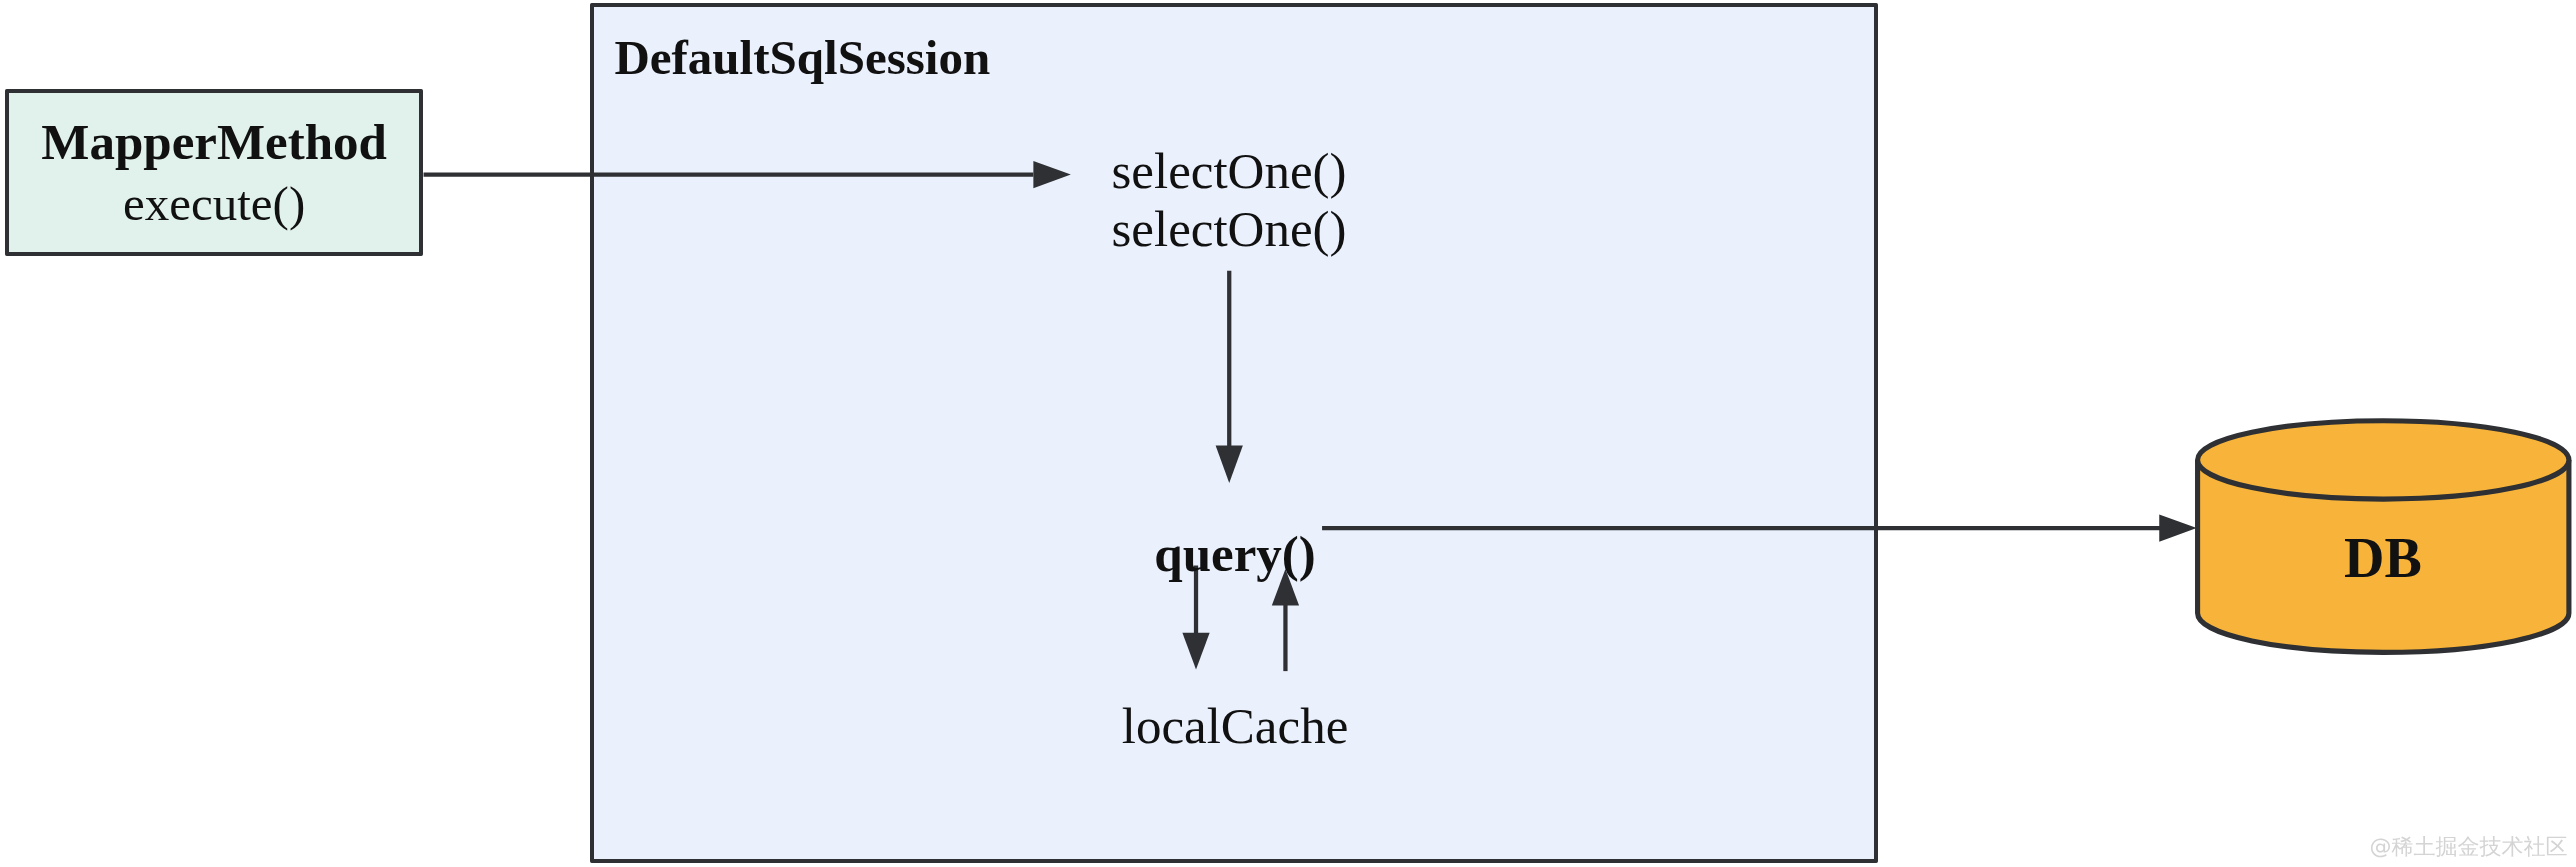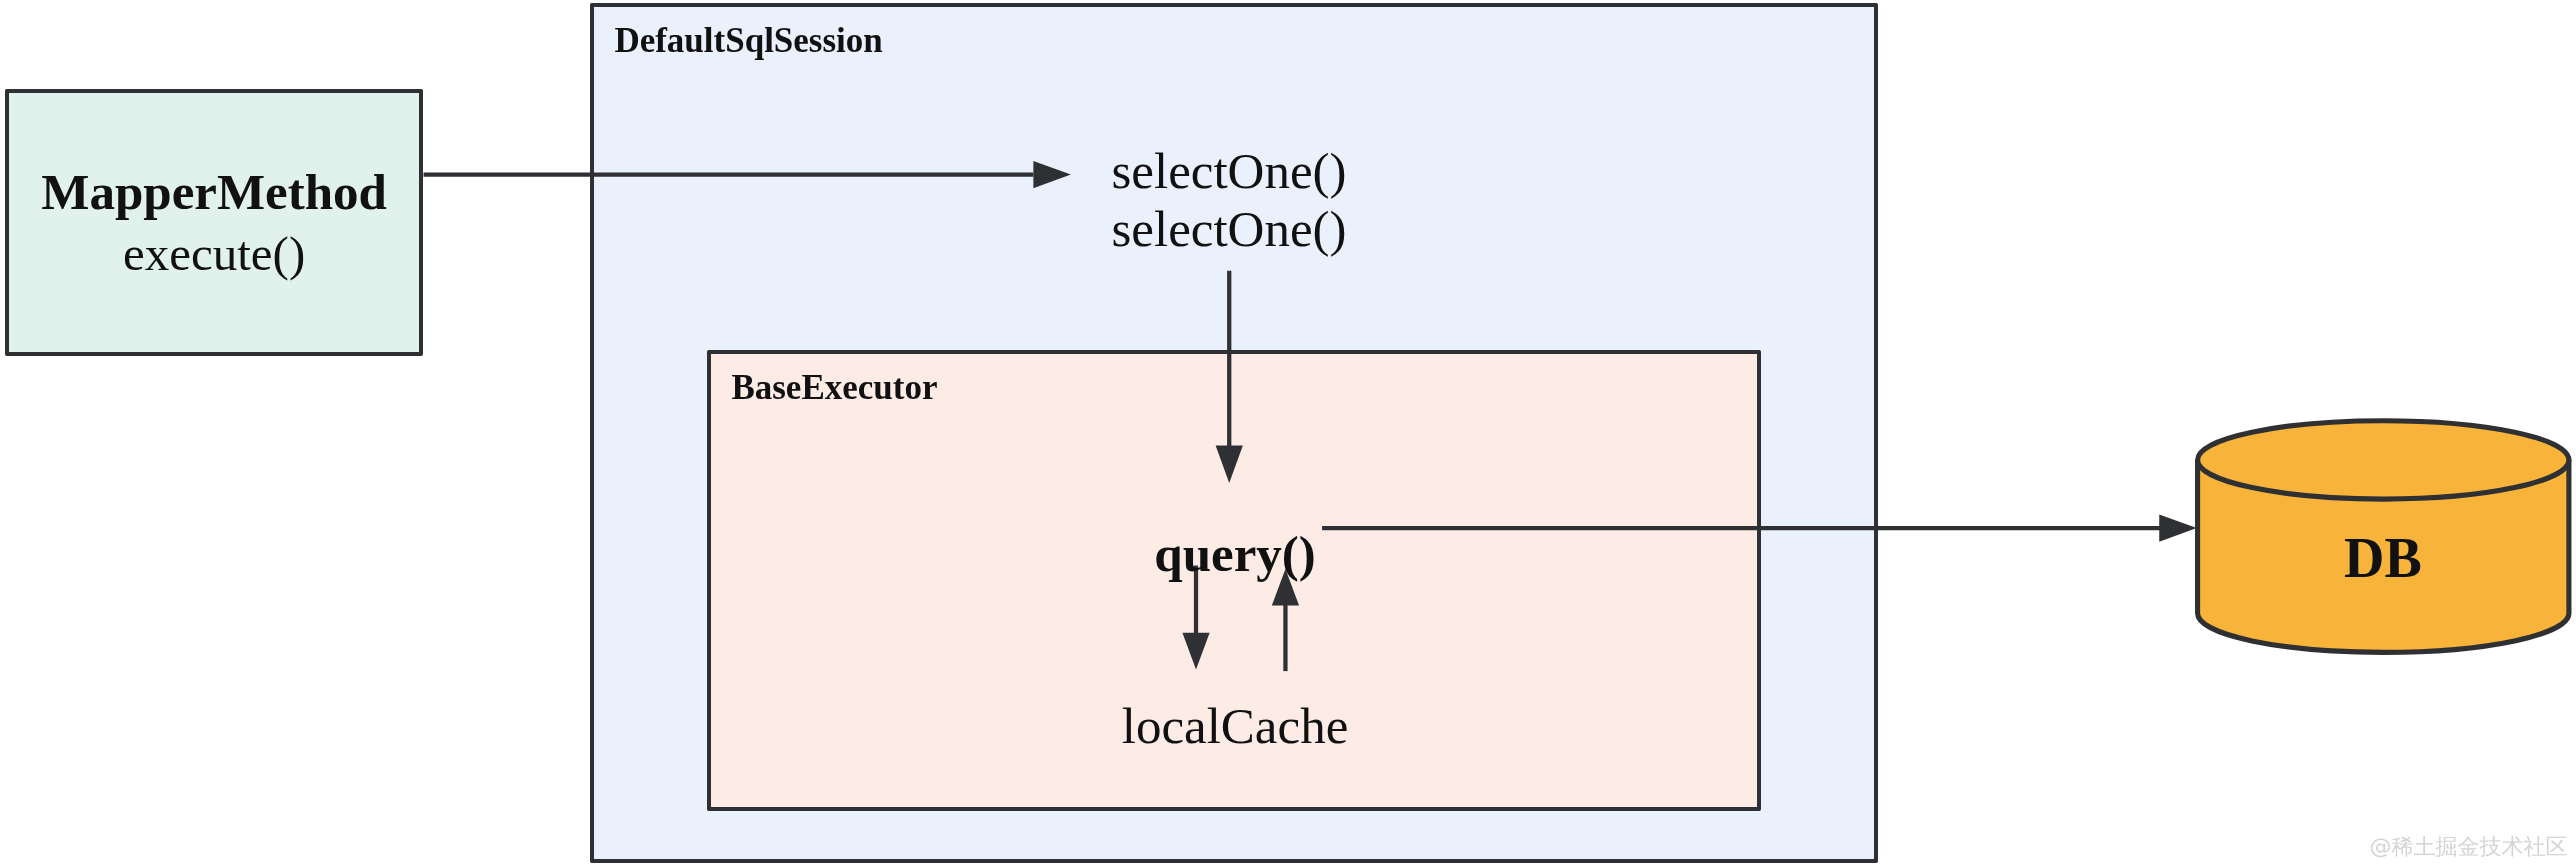--- a/index.html
+++ b/index.html
@@ -33,35 +33,35 @@
     z-index: 1;
   }
   .executor-box {
     left: 707px; top: 350px;
     width: 1054px; height: 461px;
     background: var(--executor-fill);
     z-index: 2;
   }
   .mapper-box {
     left: 5.1px; top: 89px;
-    width: 418px; height: 267px;
+    width: 418px; height: 167px;
     background: var(--mapper-fill);
     z-index: 1;
     display: flex;
     flex-direction: column;
     align-items: center;
     justify-content: center;
     text-align: center;
     line-height: 61px;
   }
   .box-title {
     position: absolute;
-    left: 20.4px; top: 14px;
+    left: 20.4px; top: 22px;
     font-weight: bold;
-    font-size: 35px;
+    font-size: 49px;
     white-space: nowrap;
   }
   .mapper-title { font-weight: bold; font-size: 51px; }
   .mapper-method { font-size: 49px; text-align: right; }
   .svg-layer {
     position: absolute;
     left: 0; top: 0;
     width: 2576px; height: 867px;
     z-index: 3;
   }
@@ -106,23 +106,20 @@
 </style>
 </head>
 <body>
 
 <div class="canvas">
 
   <div class="box session-box">
     <div class="box-title">DefaultSqlSession</div>
   </div>
 
-  <div class="box executor-box">
-    <div class="box-title">BaseExecutor</div>
-  </div>
 
   <div class="box mapper-box">
     <div class="mapper-title">MapperMethod</div>
     <div class="mapper-method">execute()</div>
   </div>
 
   <svg class="svg-layer" viewBox="0 0 3024 1018" xmlns="http://www.w3.org/2000/svg">
 
     <g>
       <line class="arrow-line" x1="497" y1="205" x2="1213" y2="205"></line>

